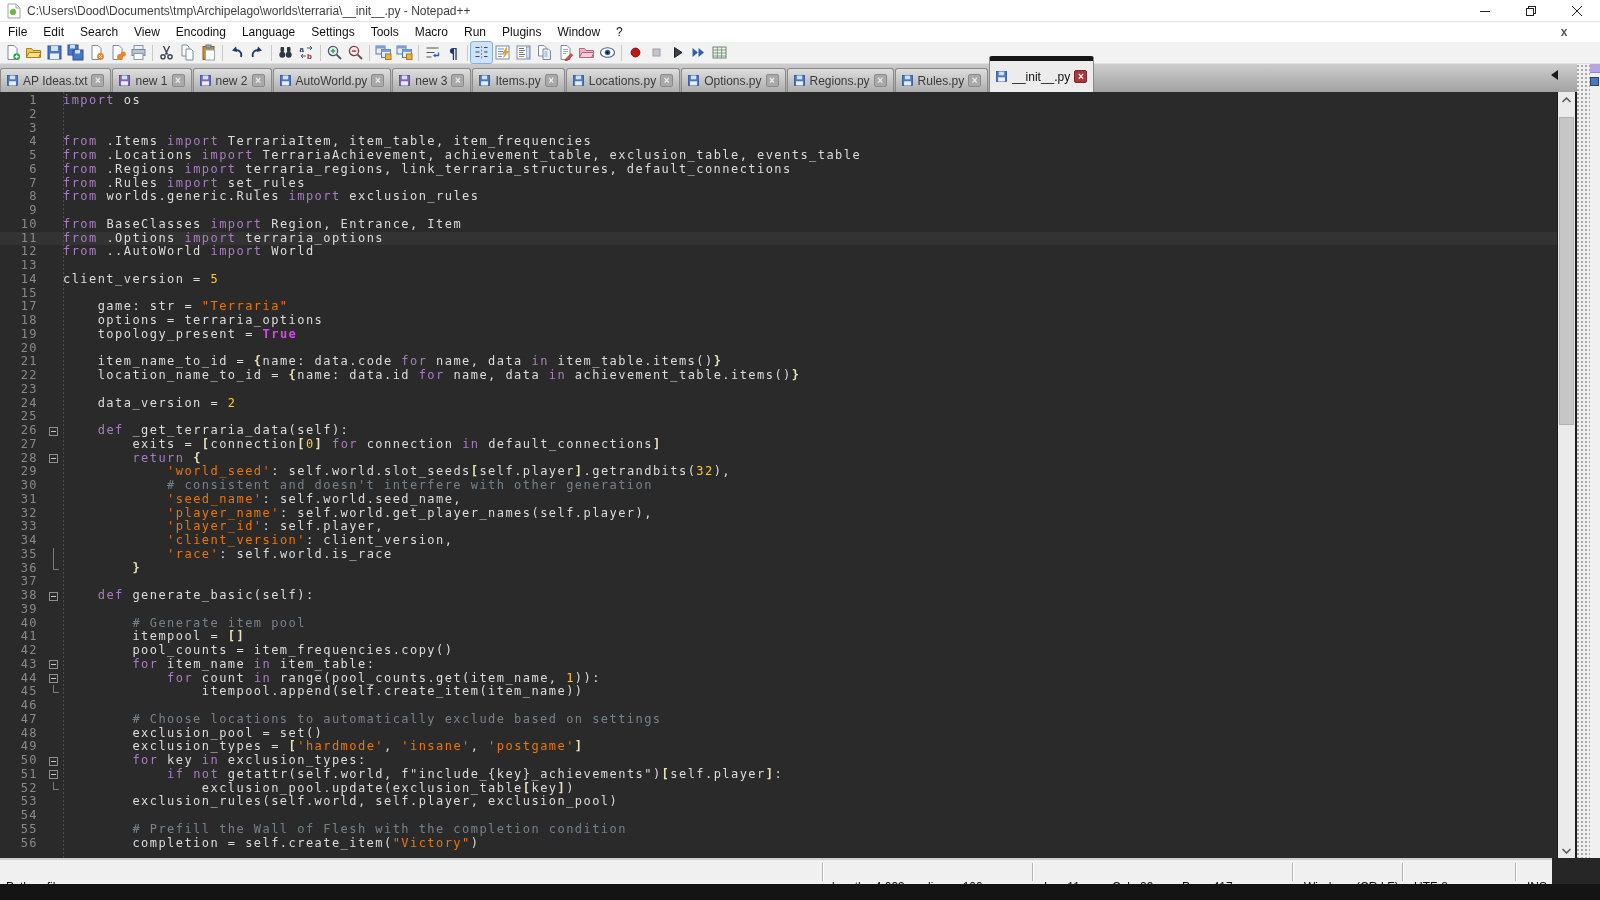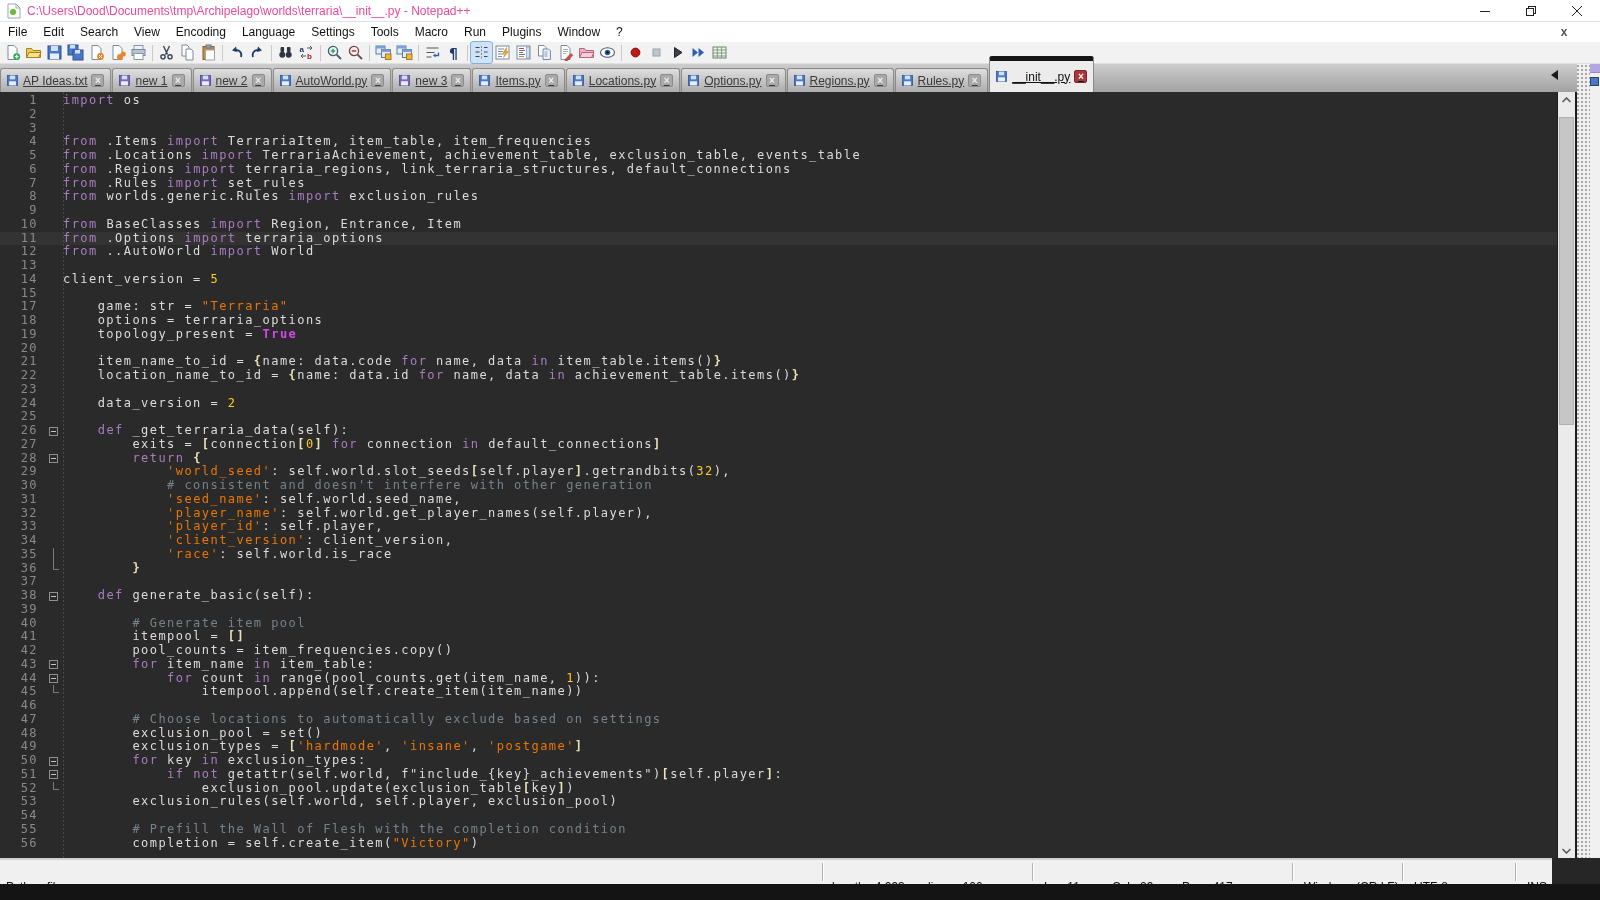--- a/index.html
+++ b/index.html
@@ -3,21 +3,21 @@
 <meta charset="utf-8">
 <style>
   html,body{margin:0;padding:0;background:#1e1e1e;width:1600px;height:900px;overflow:hidden;
     font-family:"Liberation Sans",sans-serif;}
   *{box-sizing:border-box;}
 
   
   #titlebar{position:absolute;left:0;top:0;width:1600px;height:22px;background:#ffffff;
     border-bottom:1px solid #e2e2e2;display:flex;align-items:center;}
   #titlebar .app-icon{width:16px;height:16px;margin:0 5px 0 6px;}
-  #titlebar .title{font-size:12px;color:#ec4899;white-space:nowrap;}
+  #titlebar .title{font-size:12px;color:#404040;white-space:nowrap;}
   #winbtns{position:absolute;right:0;top:0;height:22px;display:flex;}
   .wbtn{width:46px;height:22px;display:flex;align-items:center;justify-content:center;color:#222;}
 
   
   #menubar{position:absolute;left:0;top:22px;width:1600px;height:20px;background:#ffffff;
     display:flex;align-items:center;font-size:12px;color:#111;}
   .menu-item{padding:2px 8px;height:20px;display:flex;align-items:center;}
   #menu-close-x{position:absolute;right:28px;top:24px;font-size:12px;color:#555;width:16px;height:16px;
     text-align:center;line-height:16px;font-weight:bold;}
 
@@ -26,21 +26,21 @@
     display:flex;align-items:center;padding-left:2px;border-bottom:1px solid #e0e0e0;}
   .tbtn{width:21px;height:21px;display:flex;align-items:center;justify-content:center;border-radius:2px;}
   .tbtn.active{background:#cfe3f7;outline:1px solid #84aede;}
   .tsep{width:1px;height:16px;background:#c9c9c9;margin:0 3px;}
 
   
   #tabbar{position:absolute;left:0;top:64px;width:1600px;height:28px;
     background:linear-gradient(#cdcdcd,#a2a2a2);display:flex;align-items:flex-end;}
   .tab{height:24px;display:flex;align-items:center;gap:4px;padding:0 6px 0 5px;margin-right:1px;
     background:linear-gradient(#dedede,#adadad);border:1px solid #8a8a8a;border-bottom:none;
-    border-radius:3px 3px 0 0;font-size:12px;color:#3a3a3a;white-space:nowrap;text-decoration:underline;}
+    border-radius:3px 3px 0 0;font-size:12px;color:#3a3a3a;white-space:nowrap;}
   .tab.active{height:36px;background:#ececec;border-top:5px solid #151515;color:#111;}
   .tab .tclose{width:13px;height:13px;border-radius:2px;background:#a9a9a9;border:1px solid #8b8b8b;
     color:#efefef;font-size:10px;line-height:11px;text-align:center;font-weight:bold;}
   .tab.active .tclose{background:#a8383c;border-color:#7c262a;color:#fff;}
   #tabscroll-left{position:absolute;right:42px;top:70px;width:0;height:0;
     border-top:5px solid transparent;border-bottom:5px solid transparent;border-right:7px solid #1a1a1a;}
 
   
   #editor{position:absolute;left:0;top:92px;width:1557px;height:766px;background:var(--c-editor_bg);
     overflow:hidden;font-family:"DejaVu Sans Mono","Liberation Mono",monospace;font-size:12px;

